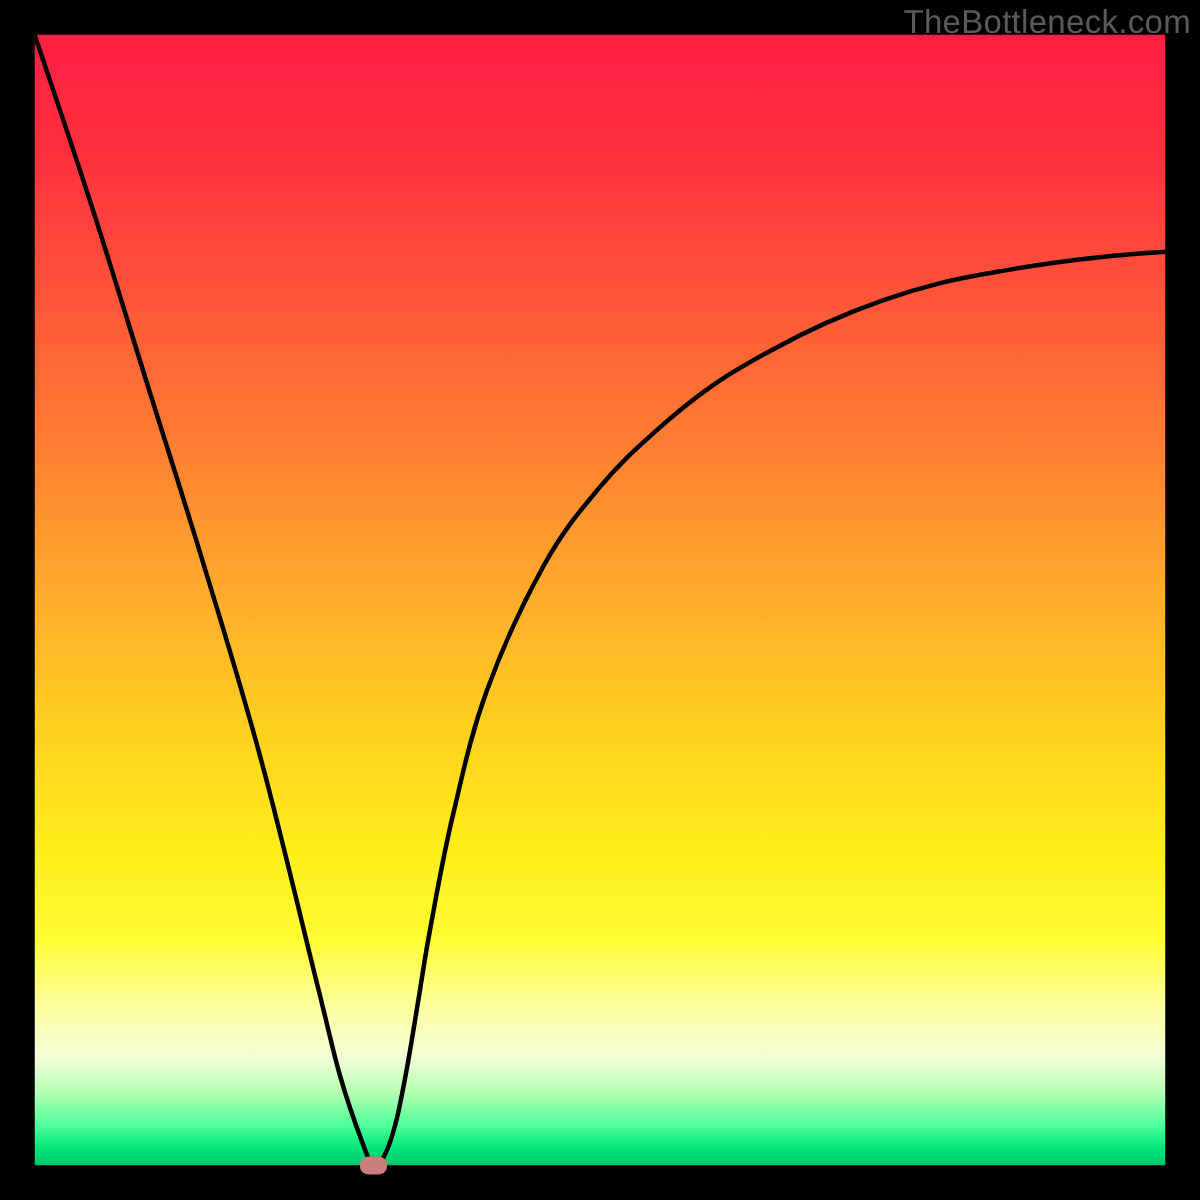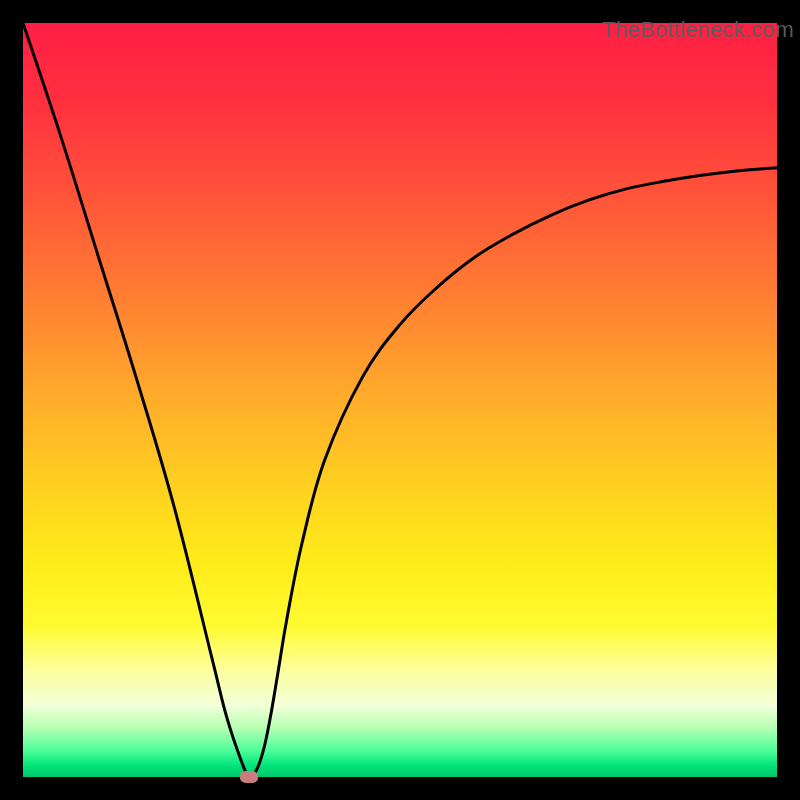--- a/index.html
+++ b/index.html
@@ -22,21 +22,21 @@
   .plot-svg {
     position: absolute;
     left: 0;
     top: 0;
     width: 754px;
     height: 754px;
     display: block;
   }
   .watermark {
     position: absolute;
-    top: 17px;
+    top: 2px;
     right: 6px;
     color: #5b5b5b;
     font-size: 22px;
     font-weight: 500;
     letter-spacing: 0.2px;
     user-select: none;
   }
   .marker {
     position: absolute;
     width: 18px;

